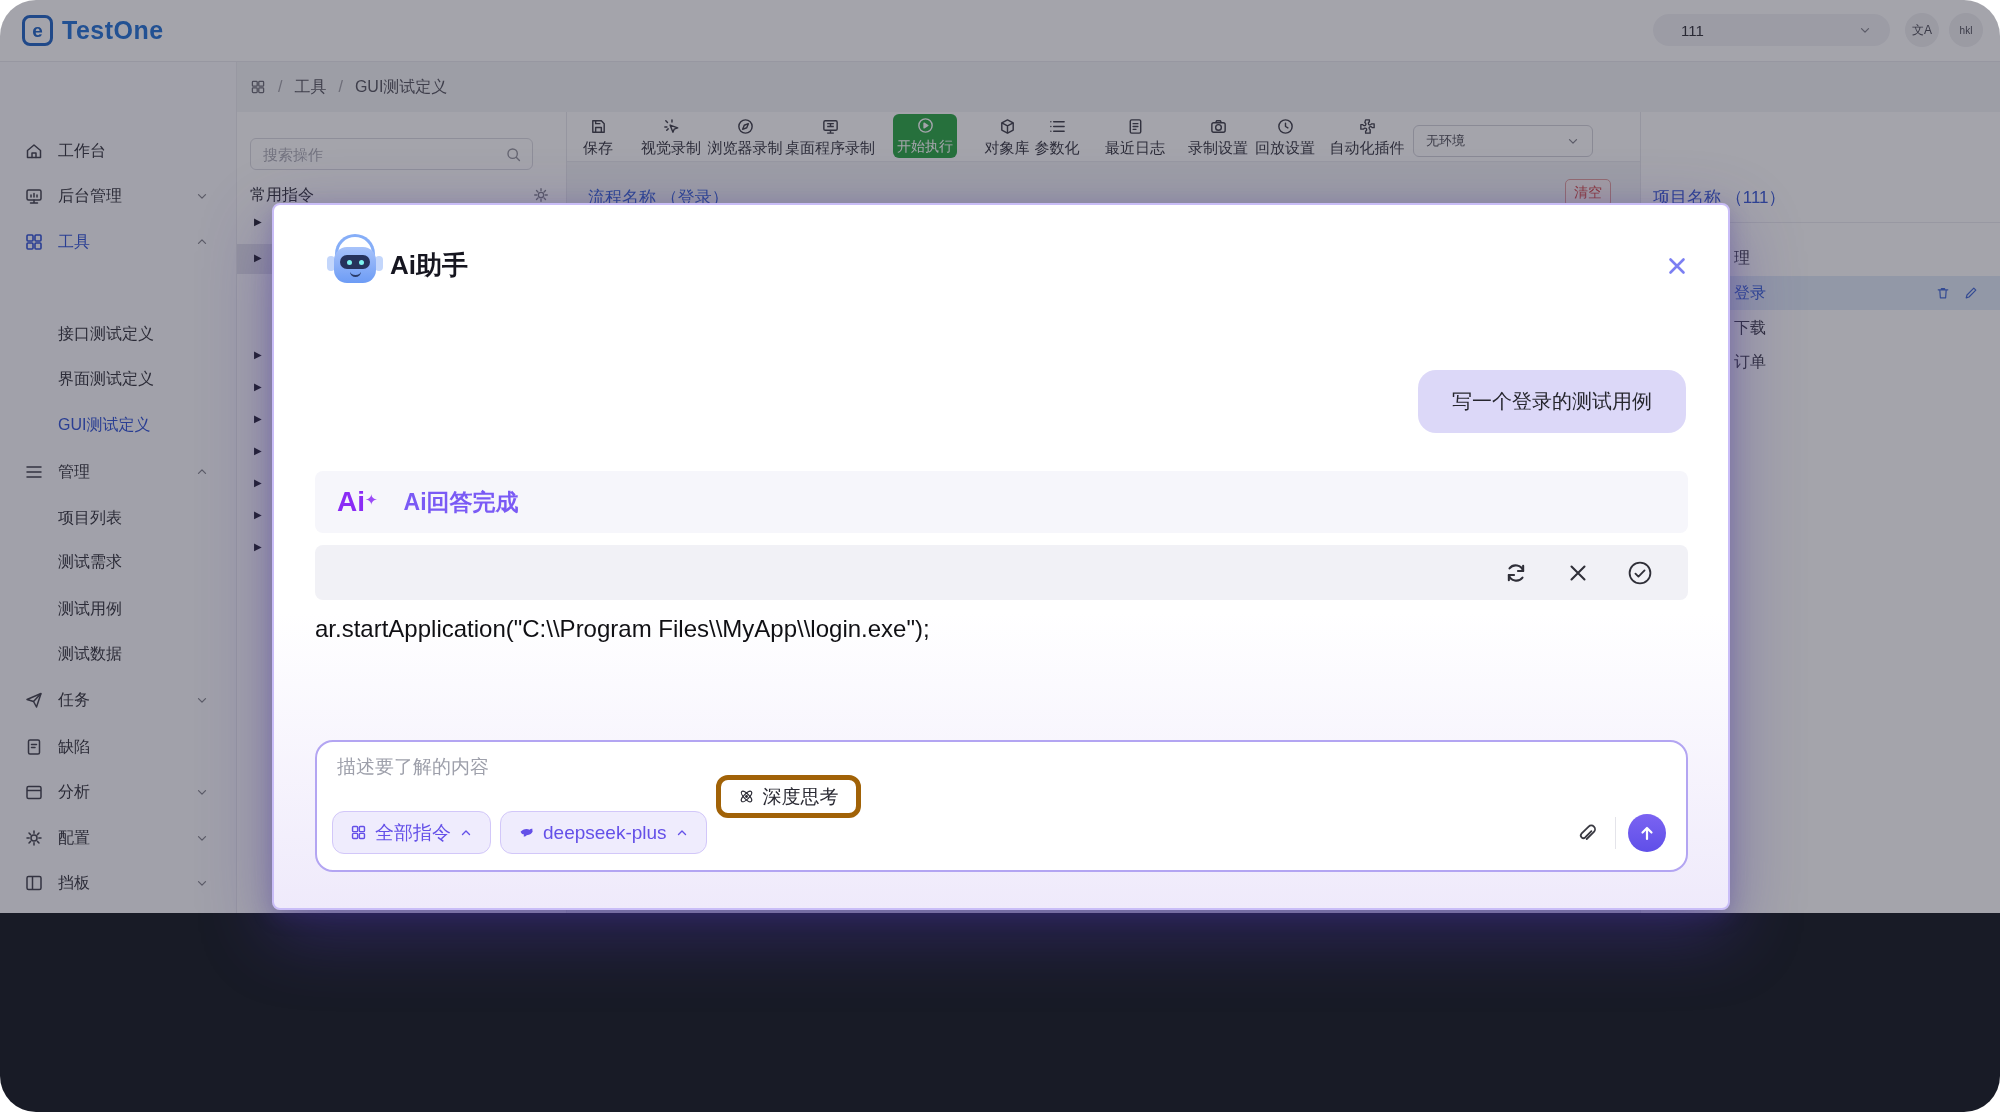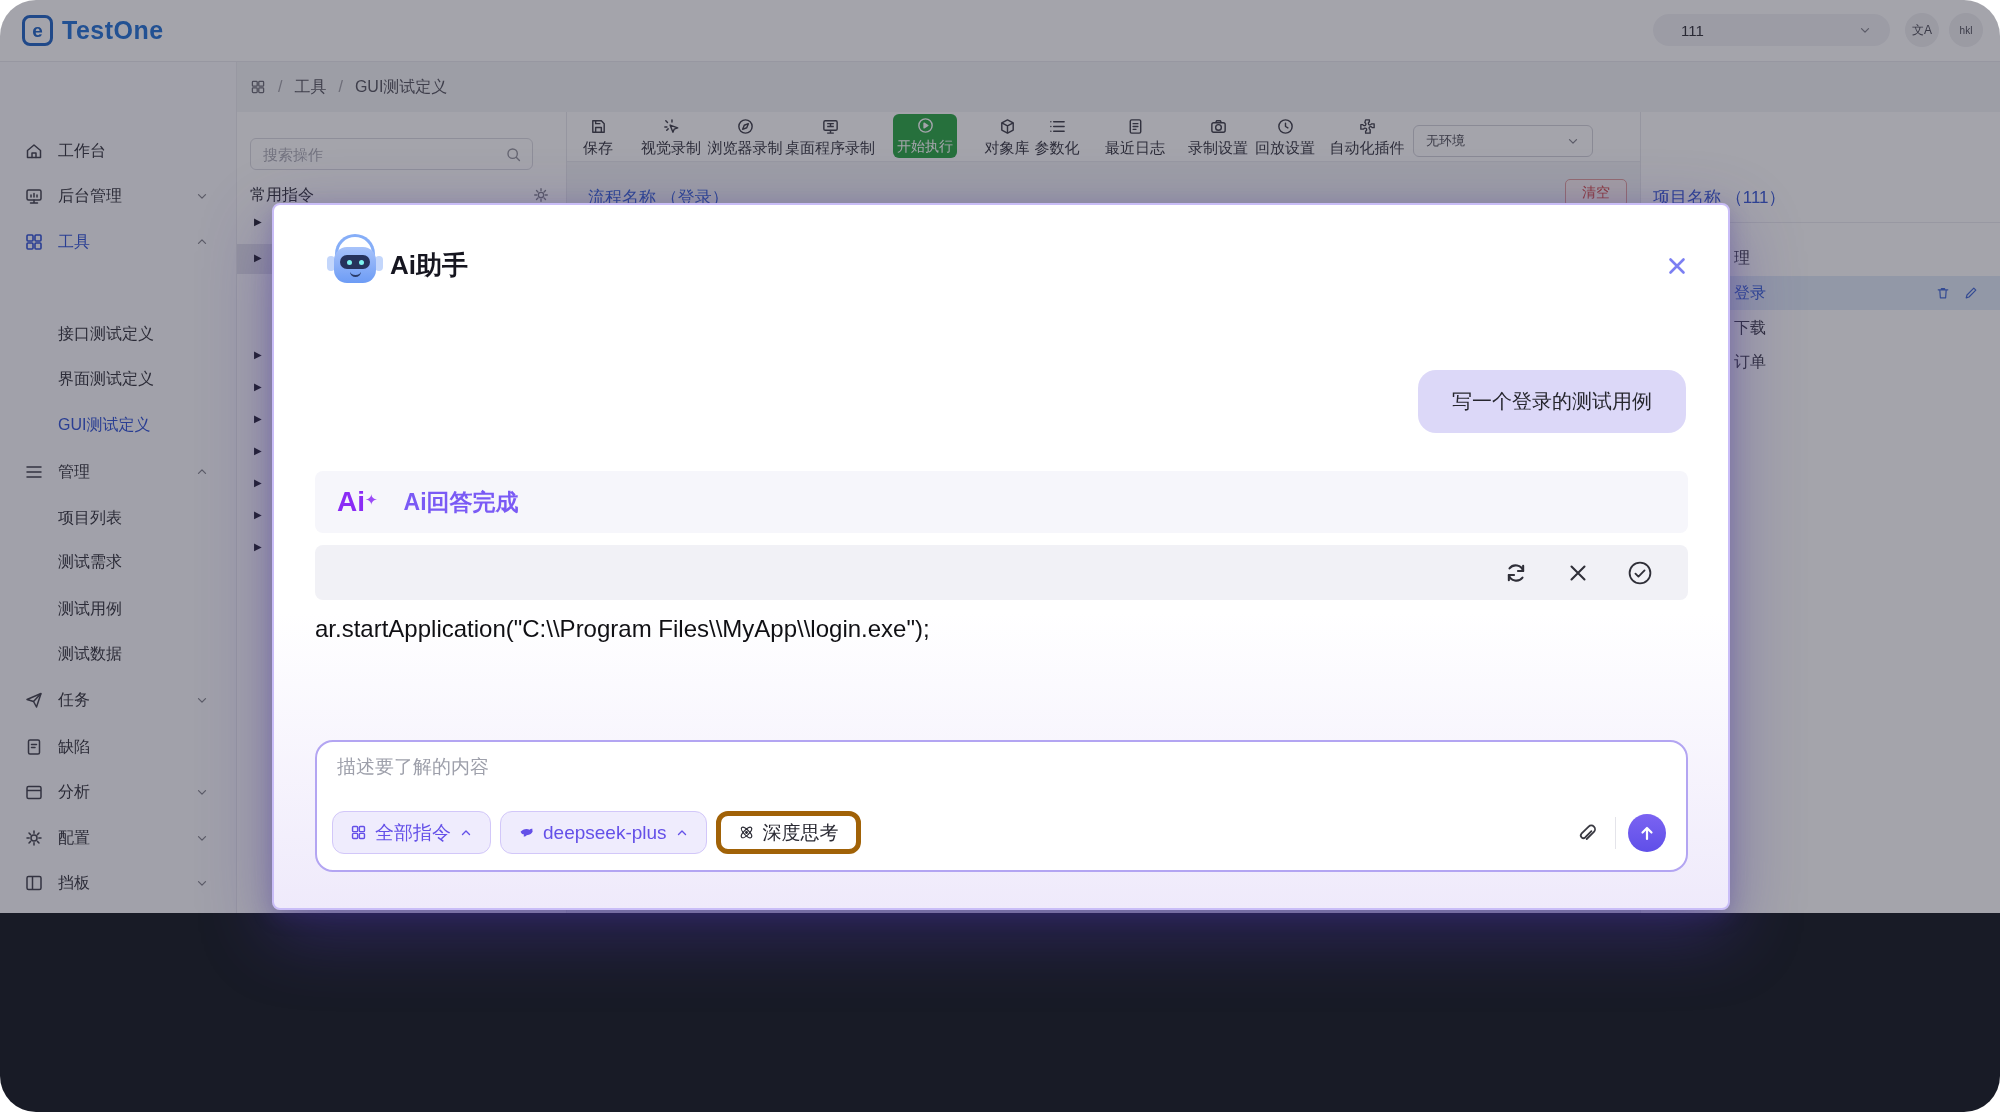--- a/index.html
+++ b/index.html
@@ -48,21 +48,21 @@
   .tool-item .t-label { font-size:15px; color:#3f3f49; white-space:nowrap; }
   .tool-item.primary { left:326px; top:2px; width:64px; height:44px; background:#34ab4c; border-radius:6px; color:#fff; }
   .tool-item.primary .t-label { color:#fff; font-size:14px; }
   .env-select { position:absolute; left:846px; top:13px; width:180px; height:32px; border:1px solid #d6d6dc; border-radius:6px; background:#fff; display:flex; align-items:center; padding:0 12px; font-size:13px; color:#55555e; }
   .env-select .spacer { flex:1; }
   .env-select .s-chev { width:14px; height:14px; color:#8a8a93; }
 
   
   .canvas { position:absolute; left:567px; top:162px; width:1073px; height:751px; background:#f4f5f7; z-index:1; }
   .flow-label { position:absolute; left:21px; top:24px; font-size:17px; color:#3f68d8; }
-  .clear-btn { position:absolute; left:998px; top:17px; width:62px; height:28px; border:1px solid #e5a3a0; border-radius:5px; background:#fdf4f3; color:#d9534f; font-size:14px; display:flex; align-items:center; justify-content:center; }
+  .clear-btn { position:absolute; left:998px; top:17px; width:46px; height:28px; border:1px solid #e5a3a0; border-radius:5px; background:#fdf4f3; color:#d9534f; font-size:14px; display:flex; align-items:center; justify-content:center; }
 
   
   .right-panel { position:absolute; left:1640px; top:112px; width:360px; height:801px; background:#ffffff; border-left:1px solid #e9e9ee; z-index:1; }
   .rp-title { position:absolute; left:12px; top:74px; font-size:17px; color:#4161d8; }
   .rp-divider { position:absolute; left:0; top:110px; width:360px; height:1px; background:#ececf0; }
   .rp-partial { position:absolute; left:93px; top:136px; font-size:16px; color:#44444c; }
   .rp-row-sel { position:absolute; left:0; top:164px; width:360px; height:34px; background:#e3ecf9; display:flex; align-items:center; }
   .rp-row-sel .rp-link { position:absolute; left:93px; font-size:16px; color:#3f68d8; }
   .rp-row-sel .rp-acts { position:absolute; right:22px; display:flex; gap:12px; color:#4a6fd8; }
   .rp-acts svg { width:16px; height:16px; }
@@ -94,21 +94,21 @@
 
   .code-toolbar { position:absolute; left:41px; right:40px; top:340px; height:55px; background:#f1f1f6; border-radius:8px; display:flex; align-items:center; justify-content:flex-end; gap:36px; padding-right:35px; color:#2f2f38; }
   .code-toolbar .ct-btn { width:26px; height:26px; cursor:pointer; }
   .code-line { position:absolute; left:41px; top:410px; font-size:24px; color:#101014; white-space:pre; }
 
   .ai-input-box { position:absolute; left:41px; right:40px; top:535px; height:132px; background:#ffffff; border:2px solid #b3a5f2; border-radius:18px; }
   .ai-input-box input { position:absolute; left:20px; top:14px; width:60%; border:none; outline:none; font-size:19px; color:#3c3c44; background:transparent; font-family:inherit; }
   .ai-input-box input::placeholder { color:#9ea0ab; }
   .pills { position:absolute; left:15px; bottom:16px; display:flex; gap:9px; }
   .pill { height:43px; border-radius:12px; display:flex; align-items:center; gap:8px; padding:0 17px; font-size:19px; cursor:pointer; }
-  .pill.lav { background:#efecfd; border:1px solid #d2c7f9; color:#6450e8; }
+  .pill.lav { background:#efecfd; border:1px solid #d2c7f9; color:#6450e8;margin-top:36px; }
   .pill.plain { background:#fff; border:5px solid #a16207; color:#2a2a33; }
   .pill svg { width:17px; height:17px; }
   .pill .chev { width:14px; height:14px; }
   .input-actions { position:absolute; right:20px; bottom:18px; display:flex; align-items:center; gap:12px; }
   .clip-btn { width:34px; height:34px; display:flex; align-items:center; justify-content:center; color:#3a3a42; cursor:pointer; }
   .v-div { width:1px; height:32px; background:#e4e4ea; }
   .send-btn { width:38px; height:38px; border-radius:50%; background:linear-gradient(180deg,#7b63f2,#5f4fe8); display:flex; align-items:center; justify-content:center; color:#fff; cursor:pointer; }
 </style>
 </head>
 <body>

